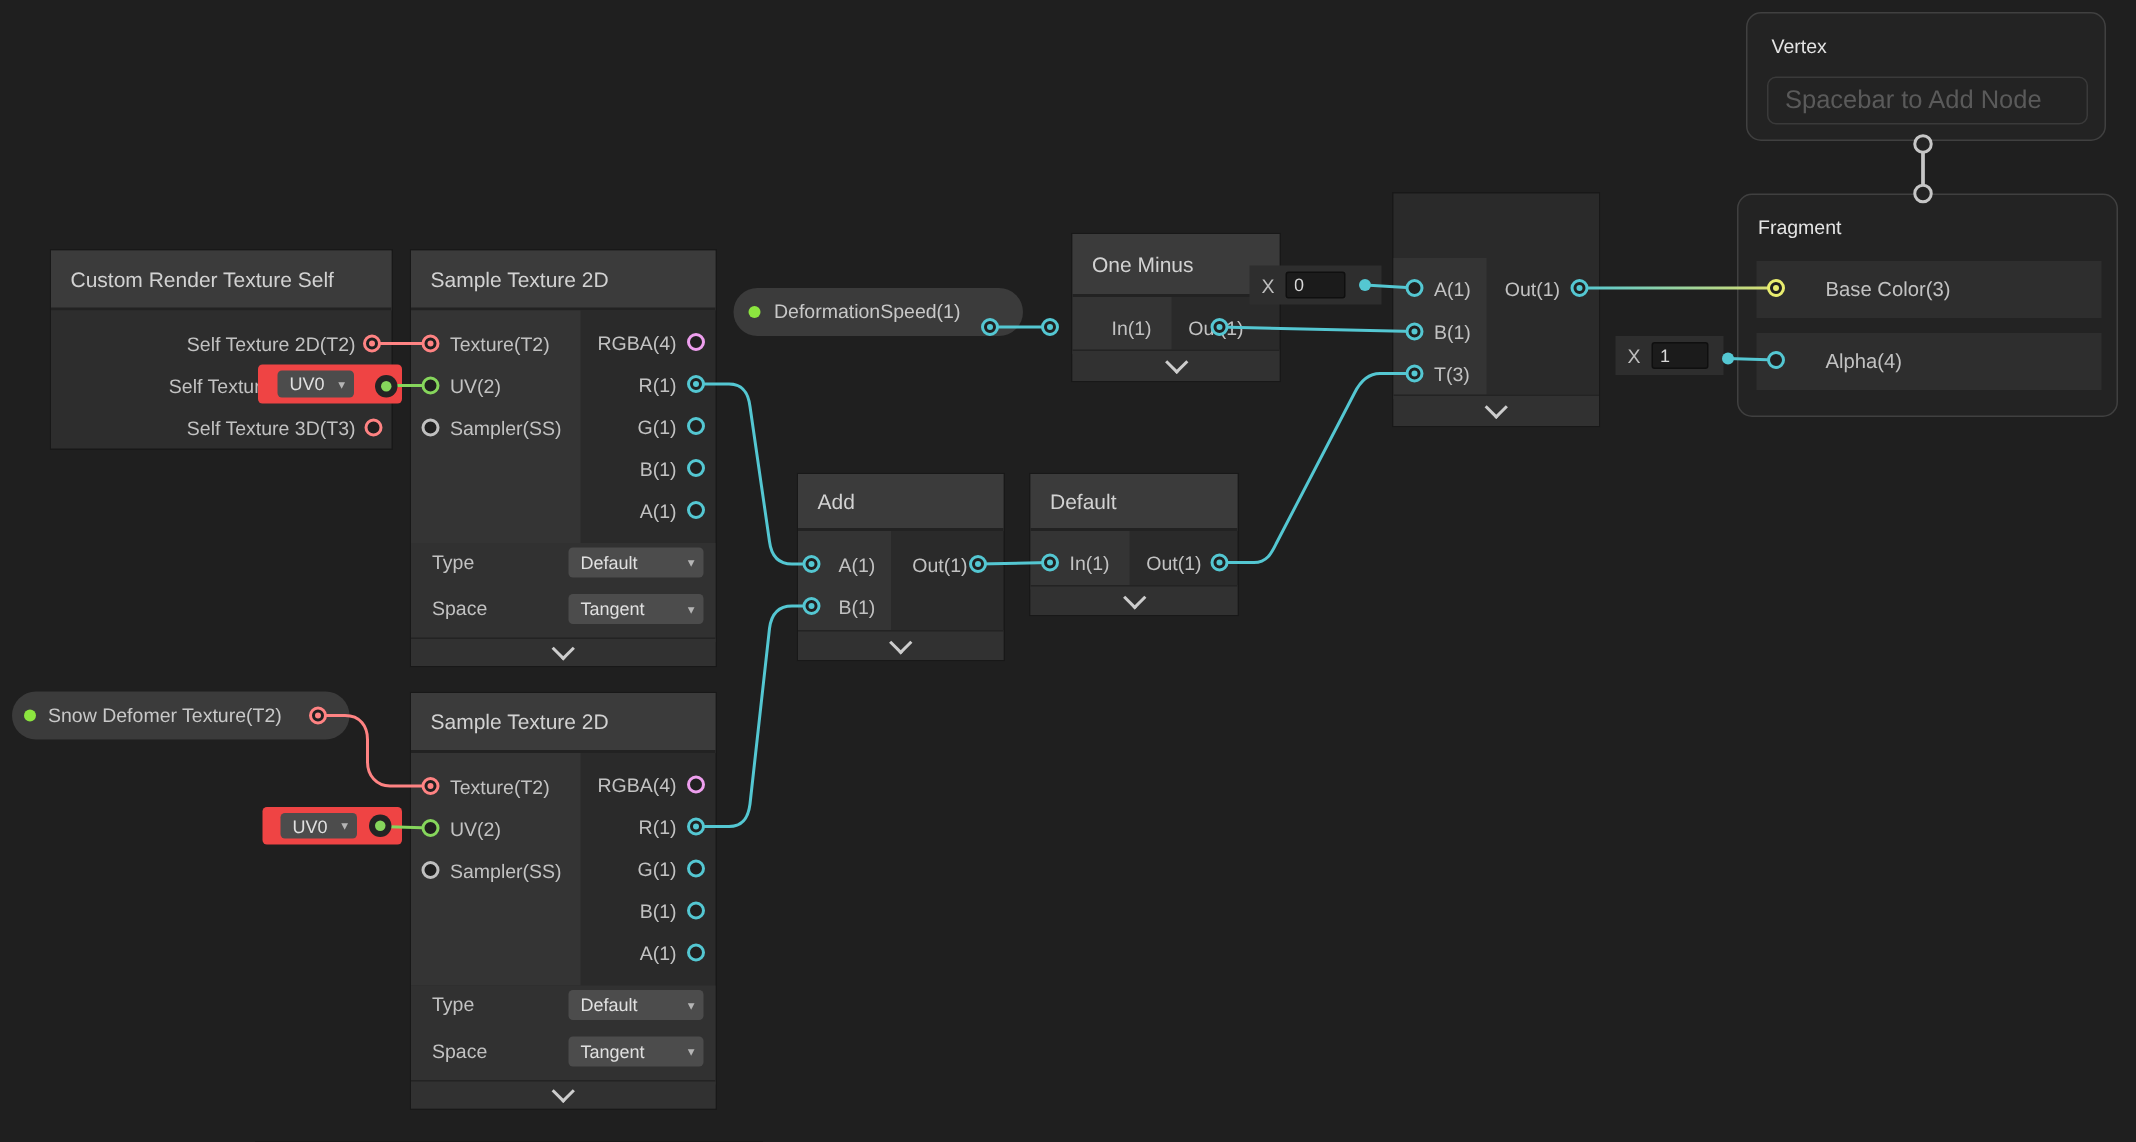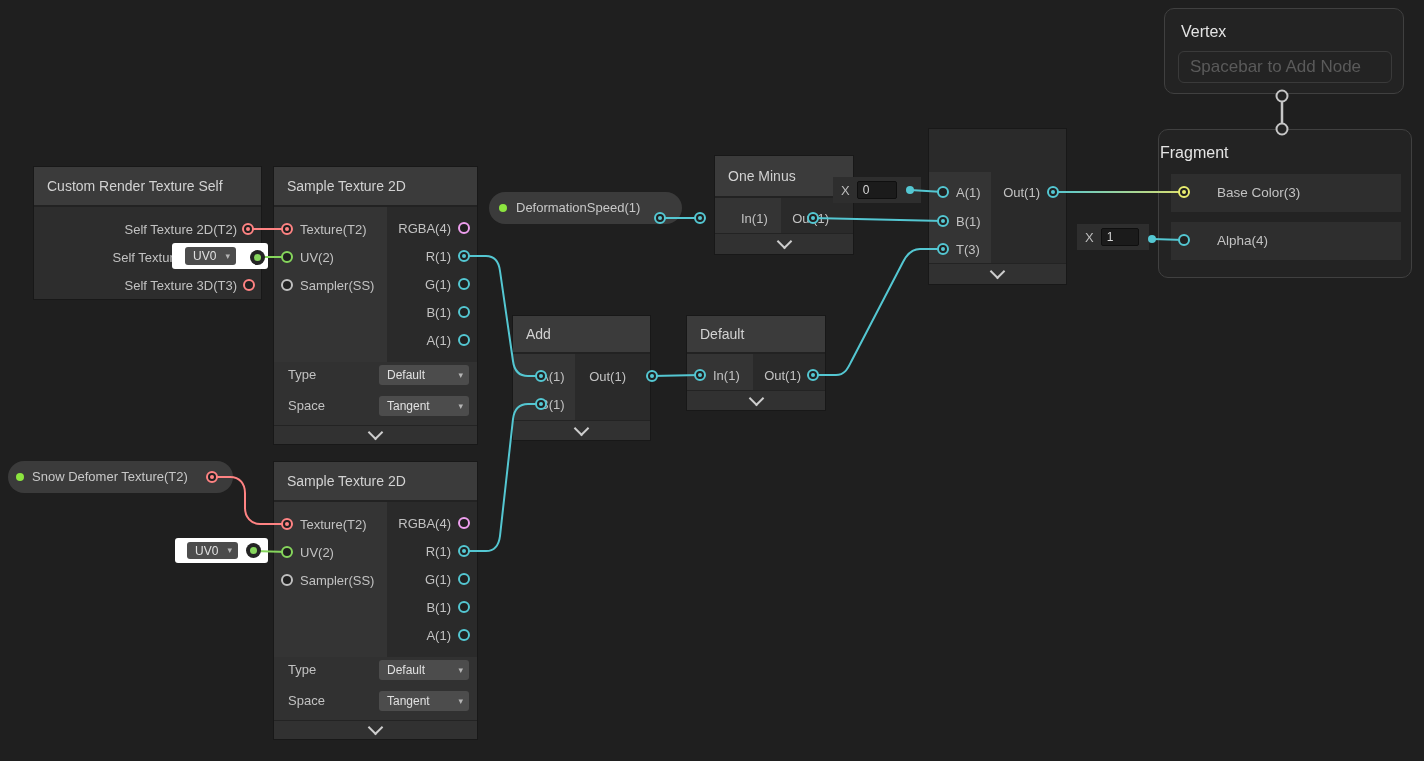--- a/index.html
+++ b/index.html
@@ -14,28 +14,28 @@
            display:flex;align-items:center;justify-content:center}
   .chev{display:block;width:9px;height:9px;border-right:2.5px solid #cdcdcd;border-bottom:2.5px solid #cdcdcd;
         transform:rotate(45deg);margin-top:-5px}
   .plabel{position:absolute;height:14px;line-height:14px;font-size:13px;color:#c2c2c2;white-space:nowrap}
   .dd{position:absolute;background:#4c4c4c;border-radius:3px;display:flex;align-items:center;justify-content:space-between;
       padding:0 6px 0 8px;color:#e0e0e0;font-size:12px;box-sizing:border-box;white-space:nowrap}
   .caret{font-size:9px;color:#b5b5b5;line-height:1}
   .pill{position:absolute;height:32px;background:#3b3b3b;border-radius:16px;z-index:2;color:#c8c8c8;font-size:13px}
   .pill .pdot{position:absolute;width:8px;height:8px;border-radius:50%;}
   .pill .ptext{position:absolute;top:9px;height:14px;line-height:14px;white-space:nowrap}
-  .ovpanel{position:absolute;background:#ffffff;border-radius:3px;z-index:2}
+  .ovpanel{position:absolute;background:#ef4444;border-radius:3px;z-index:2}
   .xfield{position:absolute;height:26px;background:#2e2e2e;z-index:2;display:flex;align-items:center;gap:7px;
           padding:0 8px;box-sizing:border-box}
   .xfield label{font-size:13px;color:#bdbdbd}
   .xfield input{width:40px;height:18px;background:#1b1b1b;border:1px solid #0f0f0f;border-radius:2px;color:#d8d8d8;
                 font-size:12px;padding:0 0 0 5px;box-sizing:border-box;font-family:inherit}
   .bignode{position:absolute;background:#232323;border:1.5px solid #404040;border-radius:10px;z-index:1;box-sizing:border-box}
-  .bigtitle{position:absolute;font-size:16px;color:#e4e4e4;white-space:nowrap}
+  .bigtitle{position:absolute;font-size:13px;color:#e4e4e4;white-space:nowrap}
   .frow{position:absolute;background:#2e2e2e}
   .phbox{position:absolute;border:1px solid #3a3a3a;border-radius:6px;color:#5a5a5a;font-size:17px;
          display:flex;align-items:center;padding-left:11px;box-sizing:border-box;white-space:nowrap}
   .wires{position:absolute;left:0;top:0;z-index:3;pointer-events:none}
   .port{position:absolute;width:12px;height:12px;border-radius:50%;border:2px solid var(--c);background:#202020;
         box-sizing:border-box;z-index:6}
   .port.dot::after{content:"";position:absolute;left:2px;top:2px;width:4px;height:4px;border-radius:50%;background:var(--c)}
   .mini{position:absolute;width:8px;height:8px;border-radius:50%;background:var(--c);z-index:6}
   .toggle{position:absolute;width:15px;height:15px;border-radius:50%;background:#242424;z-index:6}
   .toggle .tdot{position:absolute;left:4px;top:4px;width:7px;height:7px;border-radius:50%}
@@ -109,21 +109,21 @@
   <div class="node" style="left:714px;top:155px;width:140px;height:100px">
     <div class="ntitle" style="height:42px">One Minus</div>
     <div class="incol" style="left:0;top:42px;width:66px;height:38px"></div>
     <div class="plabel" style="left:26px;top:56px">In(1)</div>
     <div class="plabel" style="right:24px;top:56px">Out(1)</div>
     <div class="chevbar" style="height:20px">
         <span class="chev"></span>
       </div>
   </div>
 
-  <div class="node" style="left:512px;top:315px;width:139px;height:126px">
+  <div class="node" style="left:531px;top:315px;width:139px;height:126px">
     <div class="ntitle" style="height:38px">Add</div>
     <div class="incol" style="left:0;top:38px;width:62px;height:69px"></div>
     <div class="plabel" style="left:27px;top:54px">A(1)</div>
     <div class="plabel" style="left:27px;top:82px">B(1)</div>
     <div class="plabel" style="right:24px;top:54px">Out(1)</div>
     <div class="chevbar" style="height:19px">
         <span class="chev"></span>
       </div>
   </div>
 
@@ -147,21 +147,21 @@
         <span class="chev"></span>
       </div>
   </div>
 
   <div class="bignode" style="left:1164px;top:8px;width:240px;height:86px">
     <div class="bigtitle" style="left:16px;top:14px">Vertex</div>
     <div class="phbox" style="left:13px;top:42px;width:214px;height:32px">Spacebar to Add Node</div>
   </div>
 
   <div class="bignode" style="left:1158px;top:129px;width:254px;height:149px">
-    <div class="bigtitle" style="left:1px;top:14px">Fragment</div>
+    <div class="bigtitle" style="left:13px;top:14px">Fragment</div>
     <div class="frow" style="left:12px;top:44px;width:230px;height:38px">
       <div class="plabel" style="left:46px;top:12px;font-size:13.5px">Base Color(3)</div>
     </div>
     <div class="frow" style="left:12px;top:92px;width:230px;height:38px">
       <div class="plabel" style="left:46px;top:12px;font-size:13.5px">Alpha(4)</div>
     </div>
   </div>
 
   <div class="pill" style="left:489px;top:192px;width:193px">
     <span class="pdot" style="left:10px;top:12px;background:#8ce53f"></span>

